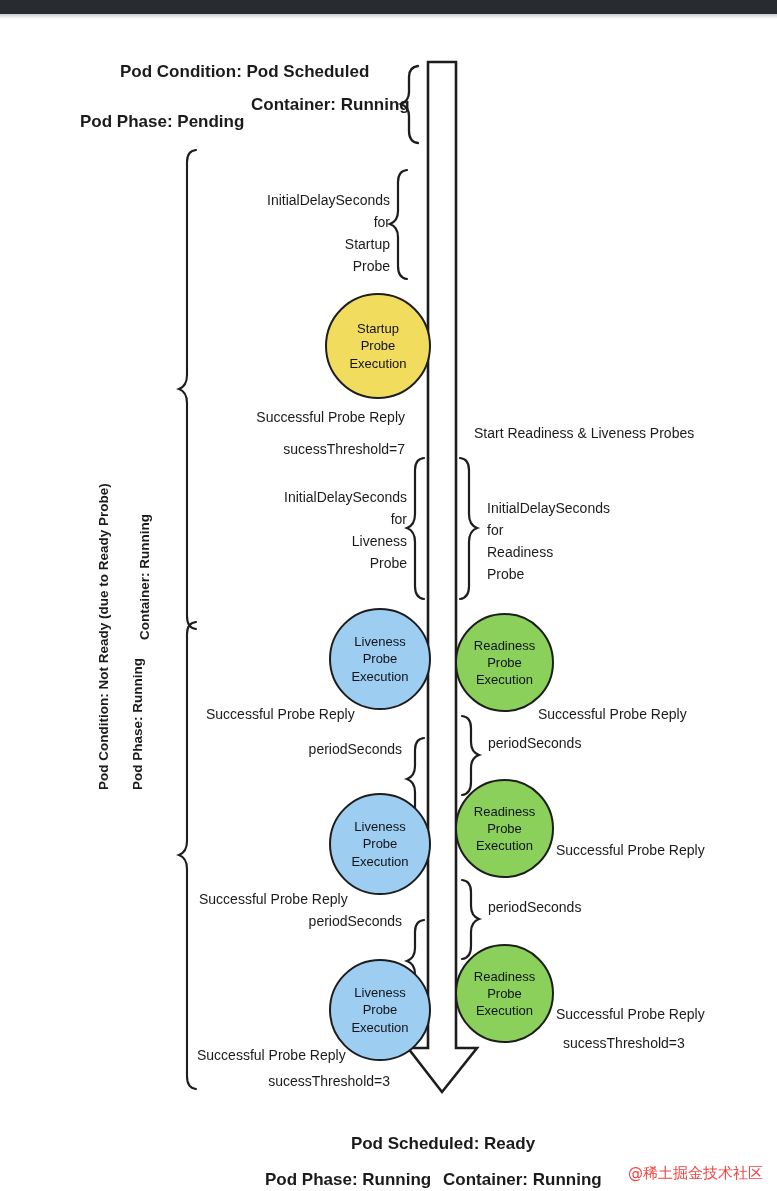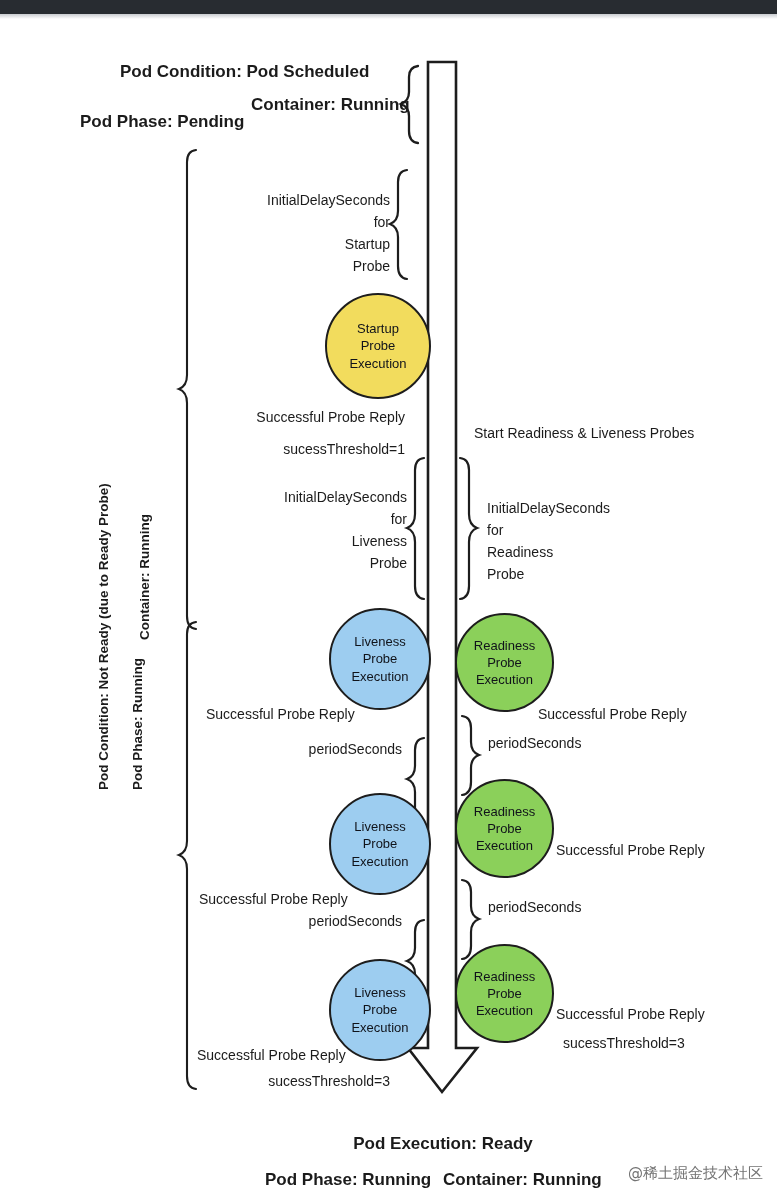--- a/index.html
+++ b/index.html
@@ -39,21 +39,21 @@
     border-radius:50%;
     border:2.2px solid #1d1d1d;
     display:flex;flex-direction:column;
     align-items:center;justify-content:center;
     font-size:13px;color:#10131a;
     text-align:center;line-height:1.32;
   }
   .circ span{display:block;}
   #watermark{
     position:absolute;right:14px;top:1164px;
-    font-size:15px;color:#737373;
+    font-size:15px;color:#ef4444;
     font-family:"DejaVu Sans", sans-serif;
     white-space:pre;
   }
   .ar{text-align:right;}
   .al{text-align:left;}
   .ac{text-align:center;}
 </style>
 </head>
 <body>
 
@@ -98,21 +98,21 @@
 <div class="tx norm ar" style="left:180px;top:236px;width:210px;">Startup</div>
 <div class="tx norm ar" style="left:180px;top:258px;width:210px;">Probe</div>
 
 <div class="circ" id="c-startup" style="left:325px;top:293px;width:102px;height:102px;background:#F2DC5D;">
   <span>Startup</span>
   <span>Probe</span>
   <span>Execution</span>
 </div>
 
 <div class="tx norm ar" style="left:175px;top:409px;width:230px;">Successful Probe Reply</div>
-<div class="tx norm ar" style="left:175px;top:441px;width:230px;">sucessThreshold=1</div>
+<div class="tx norm ar" style="left:175px;top:441px;width:230px;">sucessThreshold=7</div>
 
 <div class="tx norm al" style="left:474px;top:425px;">Start Readiness &amp; Liveness Probes</div>
 
 <div class="tx norm ar" style="left:180px;top:489px;width:227px;">InitialDelaySeconds</div>
 <div class="tx norm ar" style="left:180px;top:511px;width:227px;">for</div>
 <div class="tx norm ar" style="left:180px;top:533px;width:227px;">Liveness</div>
 <div class="tx norm ar" style="left:180px;top:555px;width:227px;">Probe</div>
 
 <div class="tx norm al" style="left:487px;top:500px;">InitialDelaySeconds</div>
 <div class="tx norm al" style="left:487px;top:522px;">for</div>
@@ -163,17 +163,17 @@
   <span>Probe</span>
   <span>Execution</span>
 </div>
 
 <div class="tx norm al" style="left:197px;top:1047px;">Successful Probe Reply</div>
 <div class="tx norm ar" style="left:180px;top:1073px;width:210px;">sucessThreshold=3</div>
 
 <div class="tx norm al" style="left:556px;top:1006px;">Successful Probe Reply</div>
 <div class="tx norm al" style="left:563px;top:1035px;">sucessThreshold=3</div>
 
-<div class="tx bold ac" style="left:333px;top:1134px;width:220px;">Pod Execution: Ready</div>
+<div class="tx bold ac" style="left:333px;top:1134px;width:220px;">Pod Scheduled: Ready</div>
 <div class="tx bold" style="left:265px;top:1170px;">Pod Phase: Running</div>
 <div class="tx bold" style="left:443px;top:1170px;">Container: Running</div>
 
 <div id="watermark">@稀土掘金技术社区</div>
 
 </body></html>

